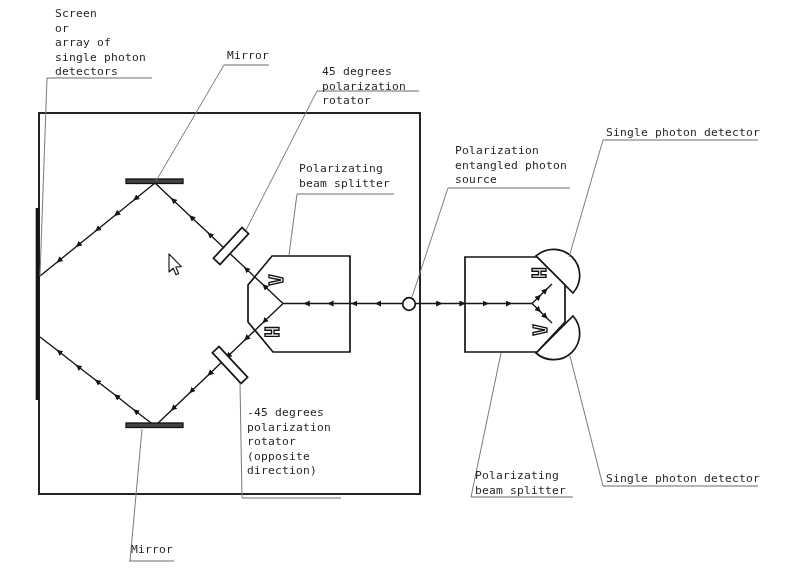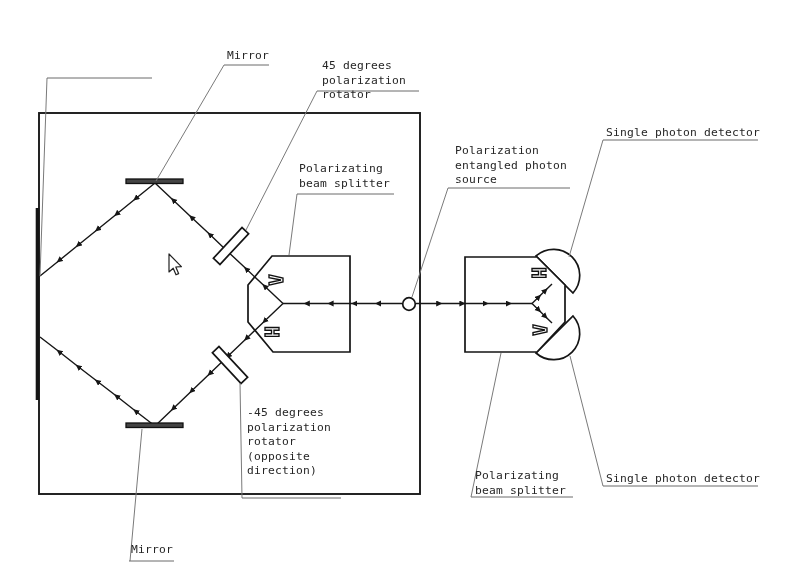--- a/index.html
+++ b/index.html
@@ -3,21 +3,21 @@
 <meta charset="utf-8">
 <style>
   html,body{margin:0;padding:0;background:#fff;}
   .stage{position:relative;width:800px;height:571px;background:#fff;overflow:hidden;
          font-family:"DejaVu Sans Mono",monospace;}
   .stage svg{position:absolute;left:0;top:0;}
   .lbl{position:absolute;font-size:11.3px;line-height:14.5px;color:#262626;
        white-space:pre-line;letter-spacing:0.2px;}
   #lbl-screen{left:55px;top:7px;}
   #lbl-mirror-top{left:227px;top:49px;}
-  #lbl-rot45{left:322px;top:59px;}
+  #lbl-rot45{left:322px;top:65px;}
   #lbl-pbs-left{left:299px;top:162px;}
   #lbl-source{left:455px;top:144px;}
   #lbl-det-top{left:606px;top:126px;}
   #lbl-rotneg45{left:247px;top:406px;}
   #lbl-pbs-right{left:475px;top:469px;}
   #lbl-det-bottom{left:606px;top:472px;}
   #lbl-mirror-bottom{left:131px;top:543px;}
   .geo{stroke:#1a1a1a;fill:none;}
   .leader{stroke:#7a7a7a;stroke-width:1;fill:none;}
   .under{stroke:#6a6a6a;stroke-width:1;fill:none;}
@@ -97,20 +97,25 @@
     <line class="under" x1="603" y1="140" x2="758" y2="140"></line>
     <line class="under" x1="242" y1="498" x2="341" y2="498"></line>
     <line class="under" x1="471" y1="497" x2="573" y2="497"></line>
     <line class="under" x1="603" y1="486" x2="758" y2="486"></line>
     <line class="under" x1="129" y1="561" x2="174" y2="561"></line>
   </g>
 
   <polygon points="169,254 169,272 173.2,268.2 176,274.8 178.6,273.6 175.8,267 181.4,266.6" fill="#ffffff" stroke="#222" stroke-width="1.2" stroke-linejoin="round"></polygon>
 </svg>
 
+  <div class="lbl" id="lbl-screen">Screen
+or
+array of
+single photon
+detectors</div>
   <div class="lbl" id="lbl-mirror-top">Mirror</div>
   <div class="lbl" id="lbl-rot45">45 degrees
 polarization
 rotator</div>
   <div class="lbl" id="lbl-pbs-left">Polarizating
 beam splitter</div>
   <div class="lbl" id="lbl-source">Polarization
 entangled photon
 source</div>
   <div class="lbl" id="lbl-det-top">Single photon detector</div>

